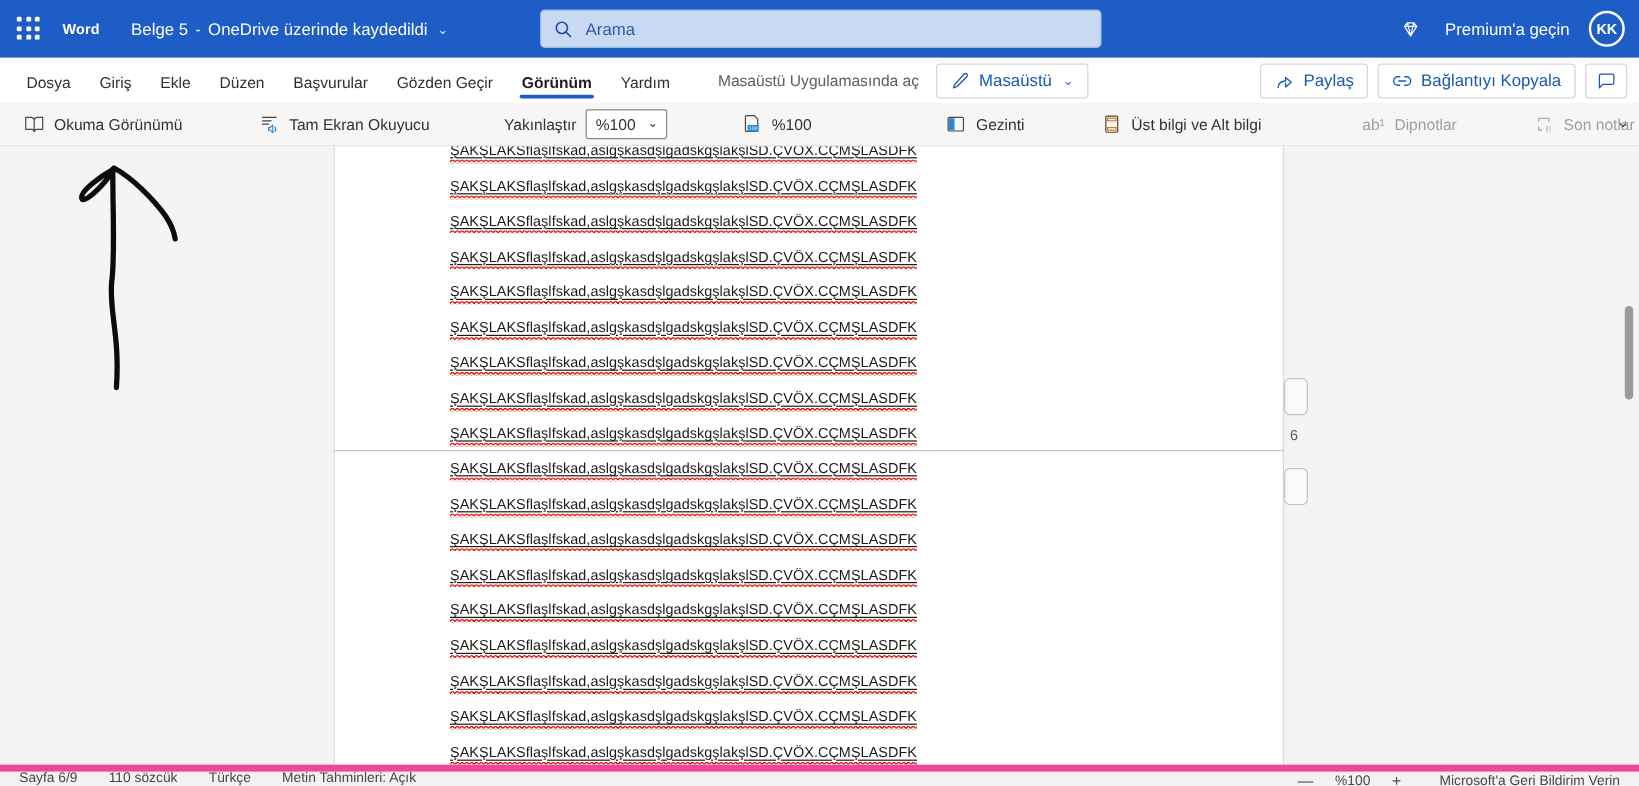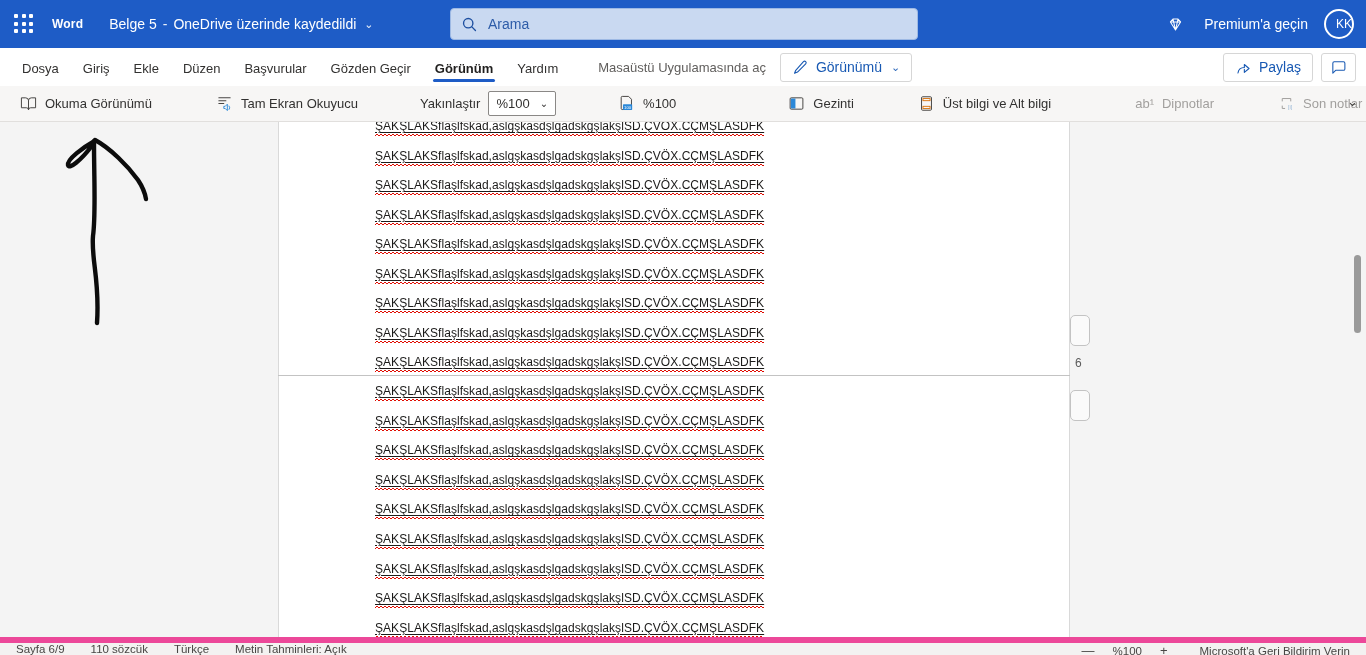--- a/index.html
+++ b/index.html
@@ -19,21 +19,21 @@
   .searchbox { position:absolute; left:450px; top:8px; width:468px; height:32px;
     background:#c9d9f1; border:1px solid #9db9e4; border-radius:4px;
     display:flex; align-items:center; padding:0 10px; }
   .searchbox svg { flex:0 0 auto; margin-right:10px; }
   .searchbox input { border:none; outline:none; background:transparent; width:100%;
     font-size:14px; color:#1d4fa0; font-family:inherit; }
   .searchbox input::placeholder { color:#2d5ca8; opacity:1; }
   .topright { position:absolute; right:12px; top:0; height:48px; display:flex; align-items:center; gap:16px; }
   .premium { display:flex; align-items:center; gap:20px; font-size:14px; cursor:pointer; }
   .avatar { width:30px; height:30px; border-radius:50%; border:2px solid #ffffff;
-    display:flex; align-items:center; justify-content:flex-end; font-size:12px; font-weight:normal; cursor:pointer; }
+    display:flex; align-items:center; justify-content:center; font-size:12px; font-weight:bold; cursor:pointer; }
 
   
   .menubar { height:38px; background:#fff; display:flex; align-items:center; padding:0 10px 0 10px; }
   .mtab { font-size:13px; color:#323130; padding:10px 12px 8px; cursor:pointer; position:relative; white-space:nowrap; }
   .mtab.active { font-weight:bold; color:#201f1e; }
   .mtab.active::after { content:""; position:absolute; left:10px; right:10px; bottom:2px;
     height:3px; background:#1e5cc6; border-radius:2px; }
   .open-desktop { font-size:13px; color:#605e5c; margin:0 14px 0 28px; white-space:nowrap; cursor:pointer; }
   .btn { display:flex; align-items:center; gap:7px; border:1px solid #d6d6d6; background:#fff;
     border-radius:3px; color:#1859b3; font-size:14px; padding:5px 11px; cursor:pointer; white-space:nowrap; }
@@ -131,29 +131,35 @@
   <div class="mtab">Düzen</div>
   <div class="mtab">Başvurular</div>
   <div class="mtab">Gözden Geçir</div>
   <div class="mtab active">Görünüm</div>
   <div class="mtab">Yardım</div>
   <div class="open-desktop">Masaüstü Uygulamasında aç</div>
   <div class="btn">
     <svg class="icon16" viewBox="0 0 20 20">
       <path d="M13.5 3.2 a1.8 1.8 0 0 1 2.6 2.6 L6.5 15.4 L3 16.8 L4.4 13.3 Z" fill="none" stroke="#1859b3" stroke-width="1.3" stroke-linejoin="round"></path>
     </svg>
-    <span>Görünümü</span>
+    <span>Masaüstü</span>
     <span class="caret" style="color:#1859b3">⌄</span>
   </div>
   <div class="menu-right">
     <div class="btn">
       <svg class="icon16" viewBox="0 0 20 20">
         <path d="M3.5 16.5 C4 12.5 6.5 10 11 10 M11 10 V6.5 L16.5 11.2 L11 15.8 V12" fill="none" stroke="#1859b3" stroke-width="1.3" stroke-linejoin="round" stroke-linecap="round"></path>
       </svg>
       <span>Paylaş</span>
+    </div>
+    <div class="btn">
+      <svg class="icon16" viewBox="0 0 24 24">
+        <path d="M15 7h2a5 5 0 0 1 0 10h-2 M9 17H7A5 5 0 0 1 7 7h2 M8 12h8" fill="none" stroke="#1859b3" stroke-width="1.6" stroke-linecap="round"></path>
+      </svg>
+      <span>Bağlantıyı Kopyala</span>
     </div>
     <div class="btn" style="padding:5px 8px;">
       <svg class="icon16" viewBox="0 0 24 24">
         <path d="M21 14a2 2 0 0 1-2 2H8l-4 4V6a2 2 0 0 1 2-2h13a2 2 0 0 1 2 2z" fill="none" stroke="#1859b3" stroke-width="1.5" stroke-linejoin="round"></path>
       </svg>
     </div>
   </div>
 </div>
 
 <div class="ribbon">

